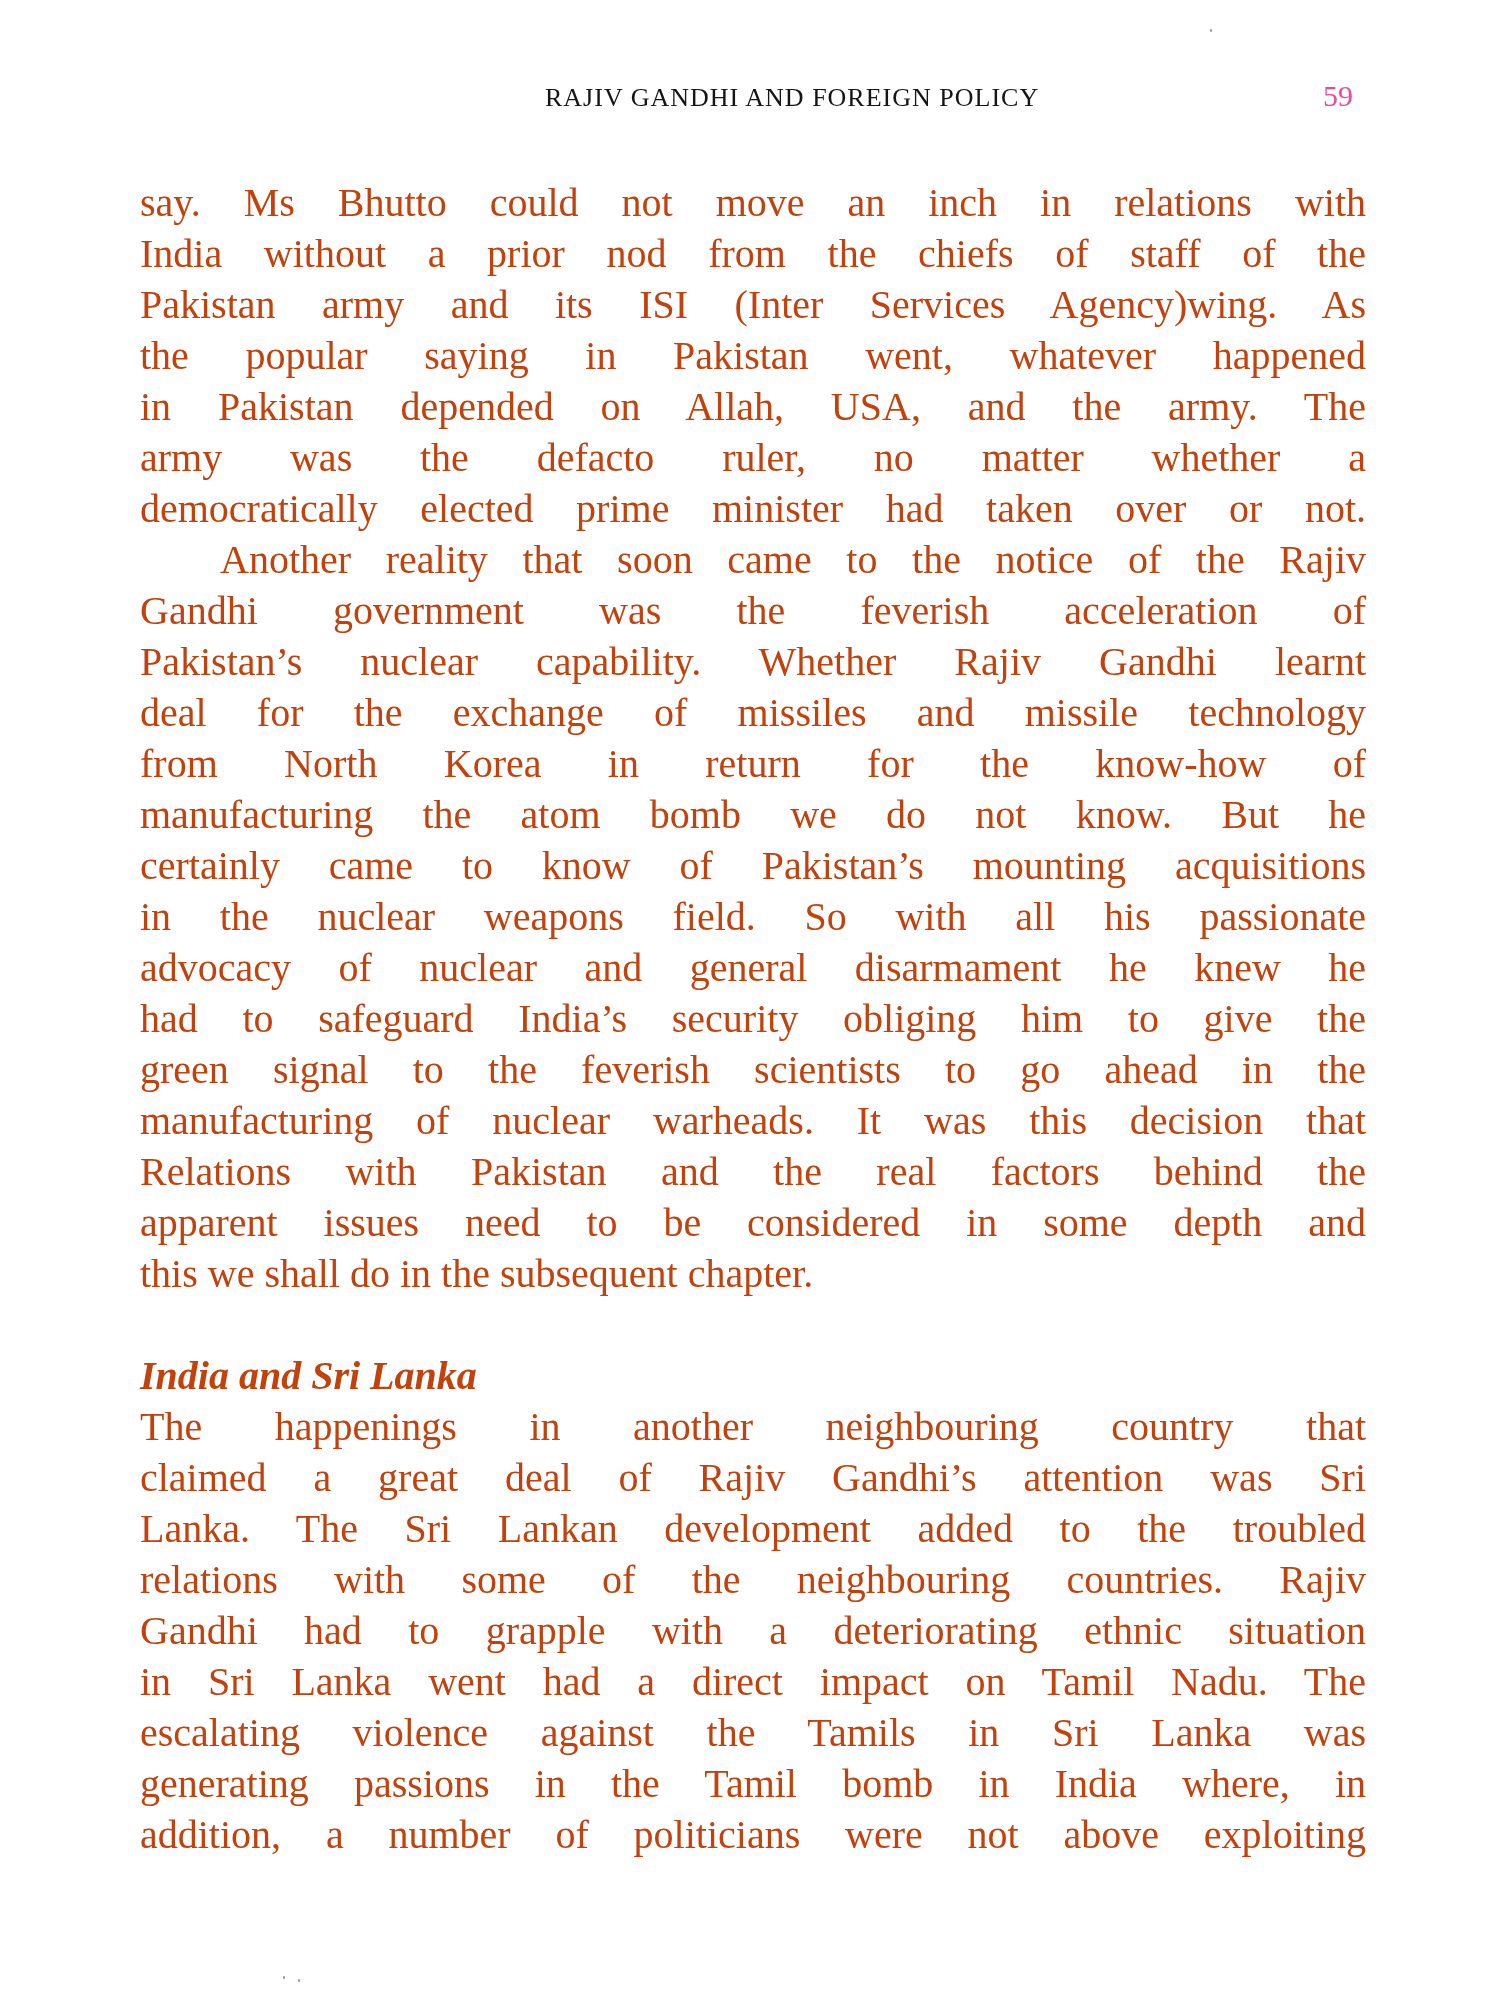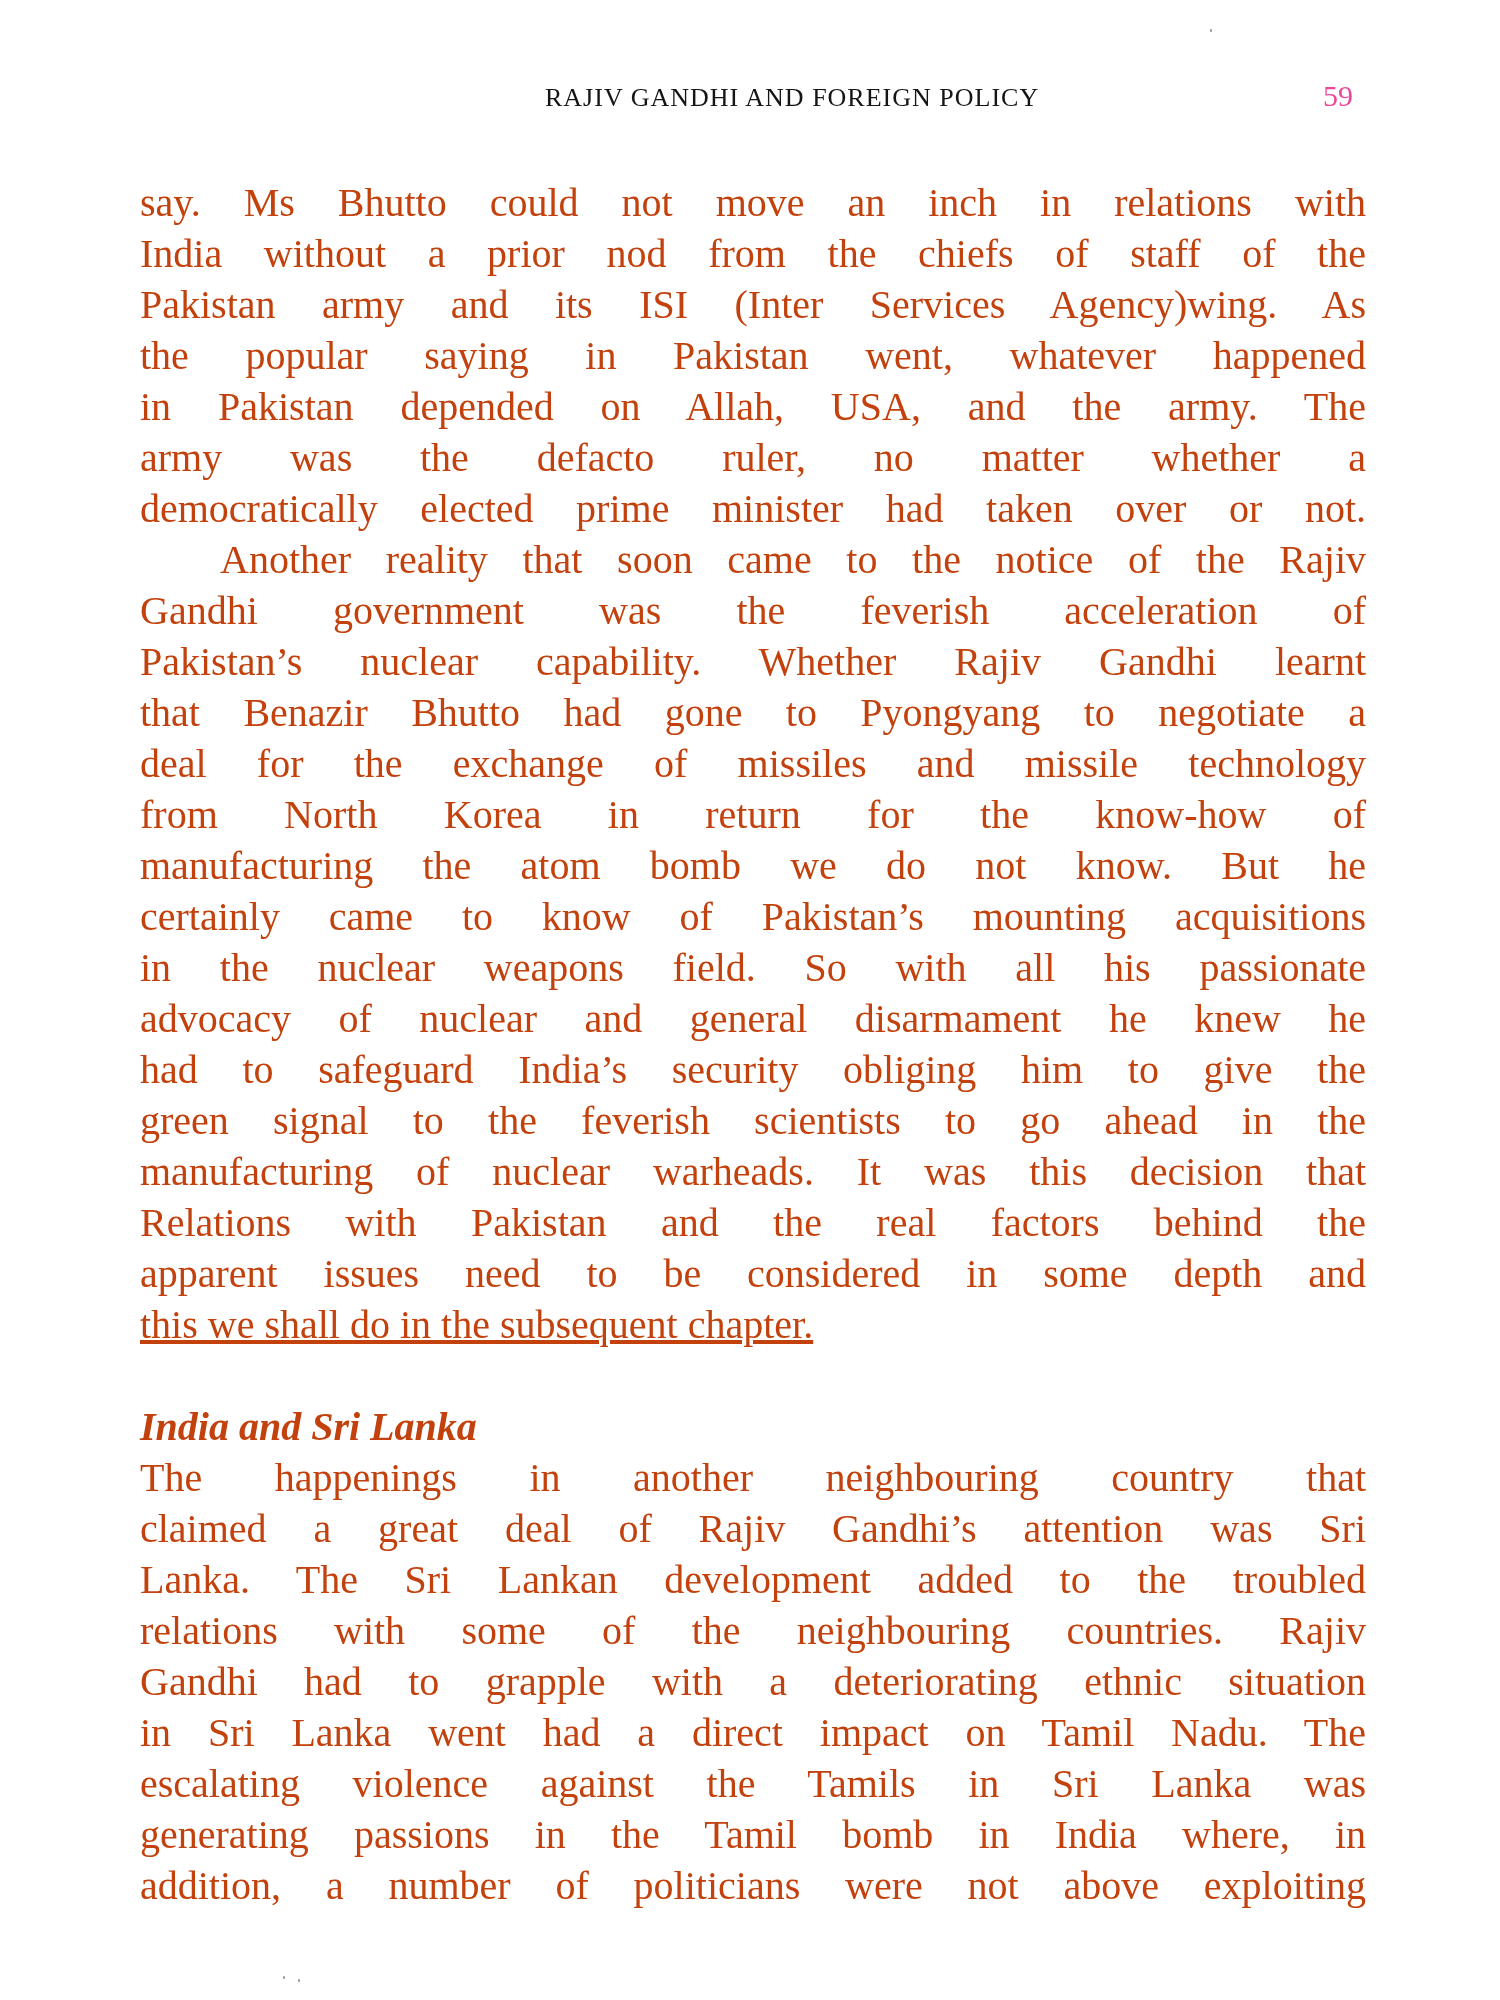--- a/index.html
+++ b/index.html
@@ -17,21 +17,21 @@
   }
   .body-text {
     position: absolute; left: 140px; top: 166px; width: 1226px;
     font-family: "Liberation Serif", "DejaVu Serif", serif;
     font-size: 40px; line-height: 51px; color: #c2410c;
   }
   .line {
     display: block; height: 51px; white-space: nowrap;
     text-align: justify; text-align-last: justify;
   }
-  .line.last { text-align-last: left; text-decoration: underline; }
+  .line.last { text-align-last: left; }
   .line.indent { padding-left: 80px; }
   .blank { height: 51px; }
   .section-heading {
     display: block; height: 51px; font-style: italic; font-weight: bold;
     white-space: nowrap;
   }
   .speck { position: absolute; width: 2px; height: 3px; background: #999; border-radius: 1px; }
 </style>
 </head>
 <body>
@@ -49,21 +49,20 @@
       <span class="line">the popular saying in Pakistan went, whatever happened</span>
       <span class="line">in Pakistan depended on Allah, USA, and the army. The</span>
       <span class="line">army was the defacto ruler, no matter whether a</span>
       <span class="line">democratically elected prime minister had taken over or not.</span>
     </div>
 
     <div>
       <span class="line indent">Another reality that soon came to the notice of the Rajiv</span>
       <span class="line">Gandhi government was the feverish acceleration of</span>
       <span class="line">Pakistan’s nuclear capability. Whether Rajiv Gandhi learnt</span>
-      <span class="line">that Benazir Bhutto had gone to Pyongyang to negotiate a</span>
       <span class="line">deal for the exchange of missiles and missile technology</span>
       <span class="line">from North Korea in return for the know-how of</span>
       <span class="line">manufacturing the atom bomb we do not know. But he</span>
       <span class="line">certainly came to know of Pakistan’s mounting acquisitions</span>
       <span class="line">in the nuclear weapons field. So with all his passionate</span>
       <span class="line">advocacy of nuclear and general disarmament he knew he</span>
       <span class="line">had to safeguard India’s security obliging him to give the</span>
       <span class="line">green signal to the feverish scientists to go ahead in the</span>
       <span class="line">manufacturing of nuclear warheads. It was this decision that</span>
       <span class="line">Relations with Pakistan and the real factors behind the</span>

